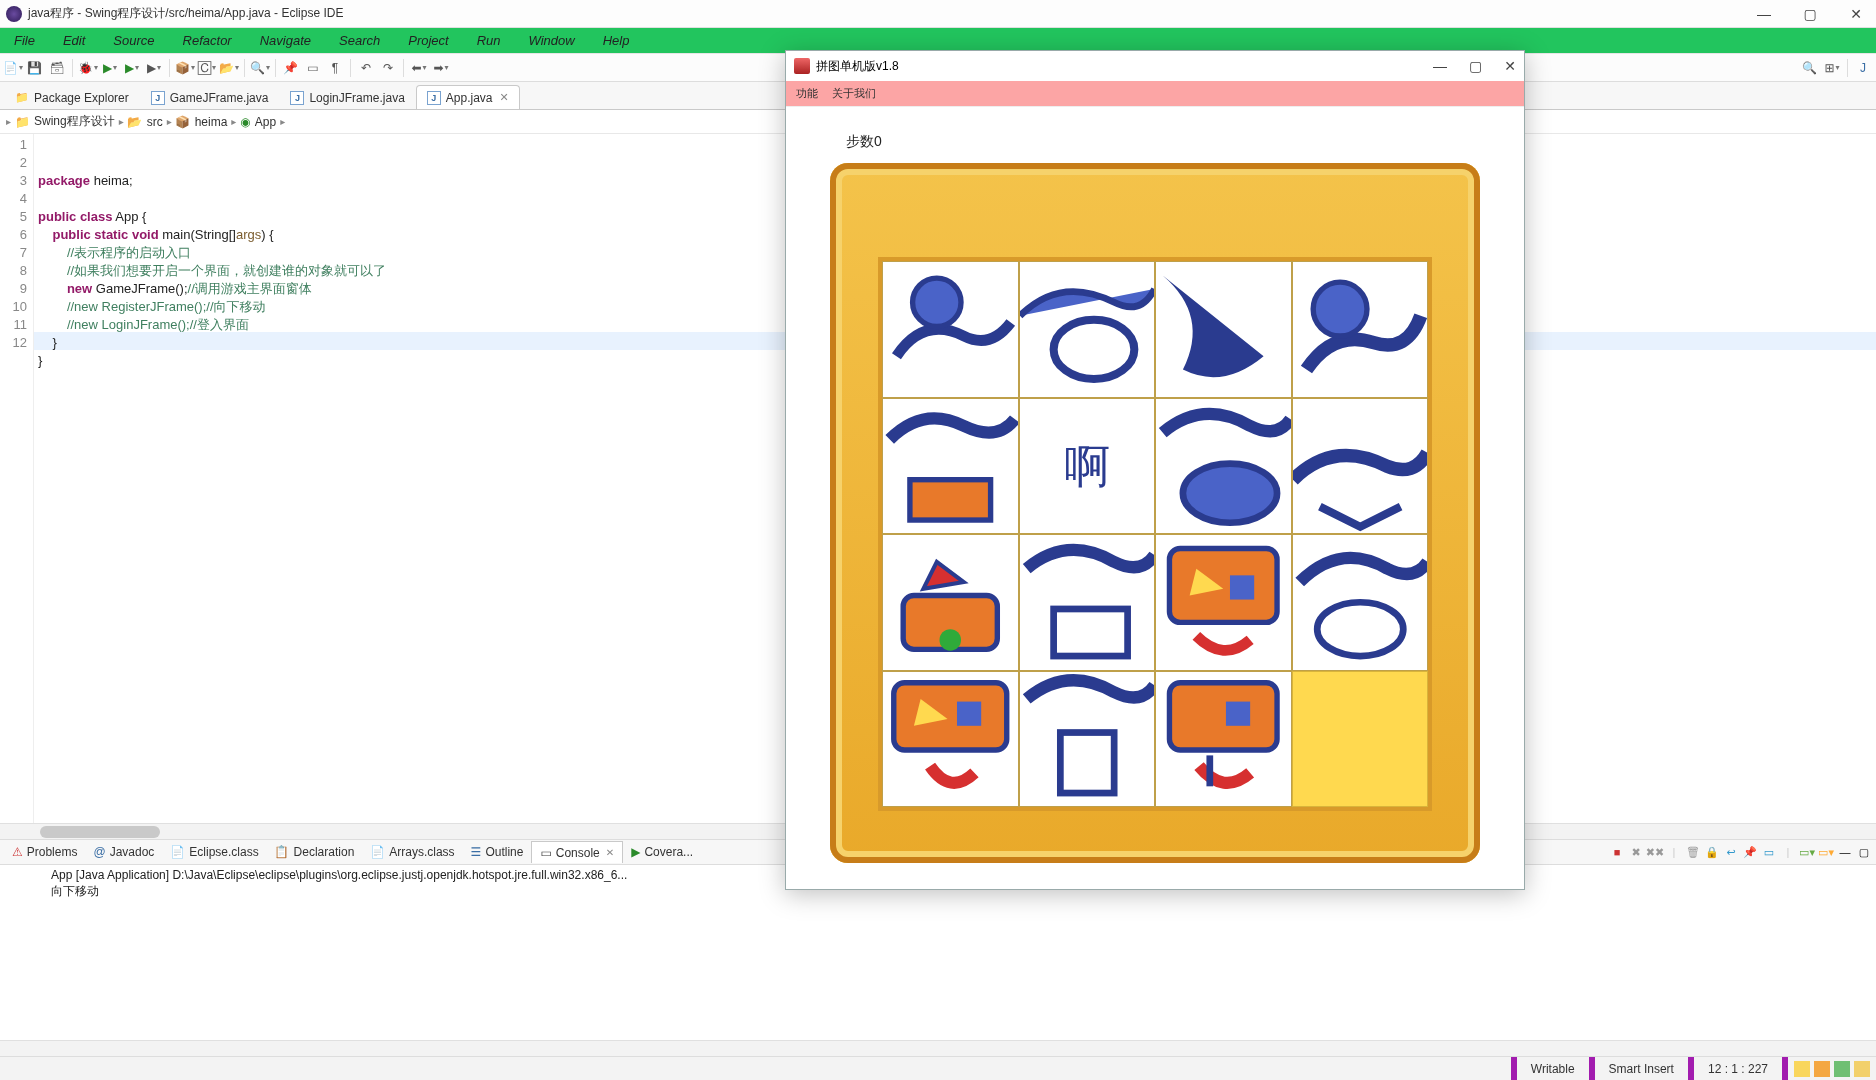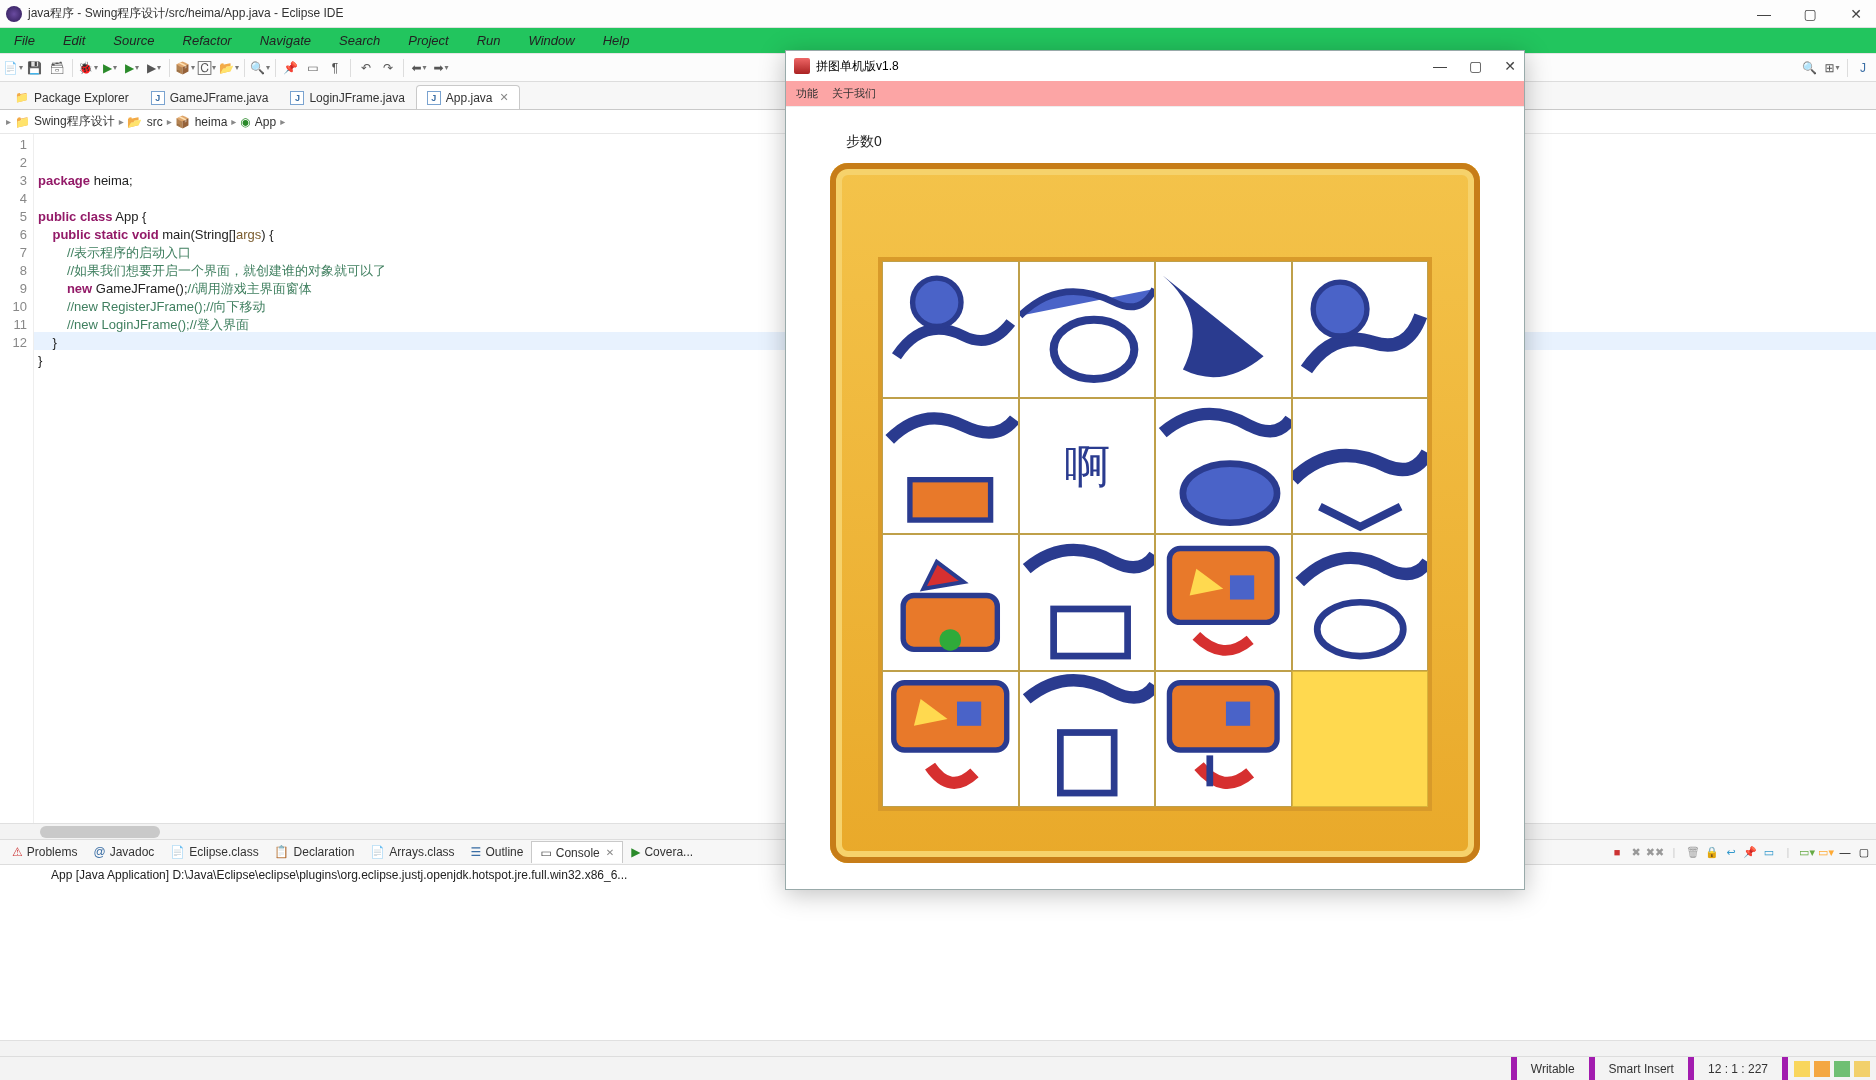--- a/index.html
+++ b/index.html
@@ -261,20 +261,21 @@
       <span style="color:#ccc">|</span>
       <span style="color:#6a4">▭▾</span>
       <span style="color:#fa3">▭▾</span>
       <span>—</span>
       <span>▢</span>
     </div>
   </div>
 
   <div class="console">
     <div>App [Java Application] D:\Java\Eclipse\eclipse\plugins\org.eclipse.justj.openjdk.hotspot.jre.full.win32.x86_6...</div>
+    <div>向下移动</div>
   </div>
 
   <div class="hscroll"></div>
 
   <div class="statusbar">
     <div class="spacer"></div>
     <div class="cell">Writable</div>
     <div class="cell">Smart Insert</div>
     <div class="cell">12 : 1 : 227</div>
     <div class="cell icons">

